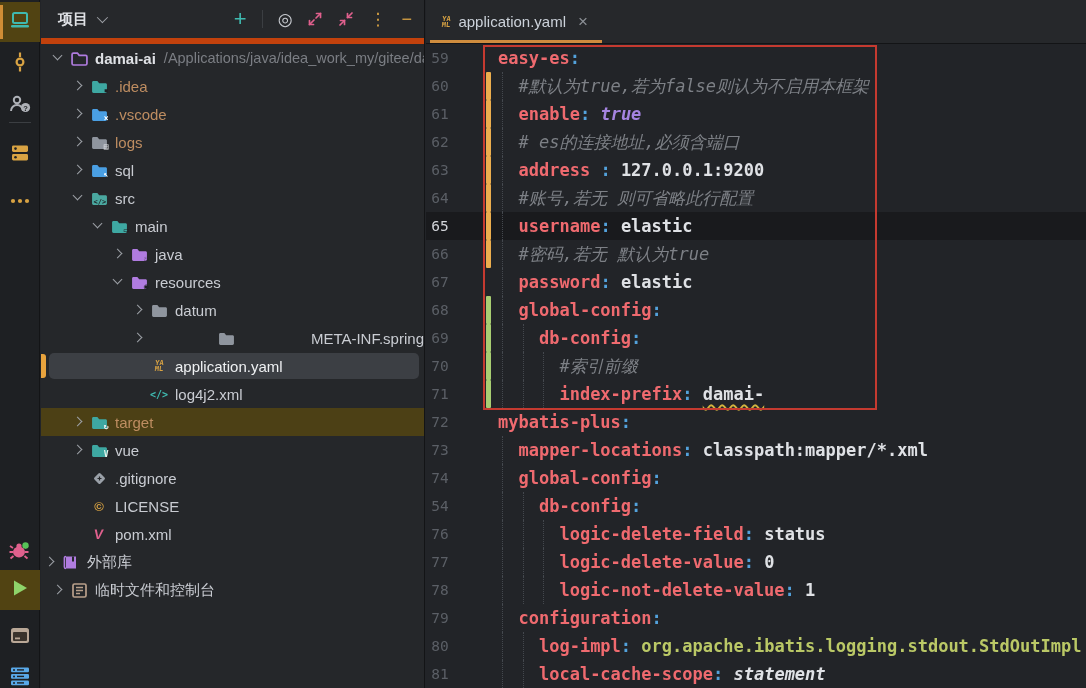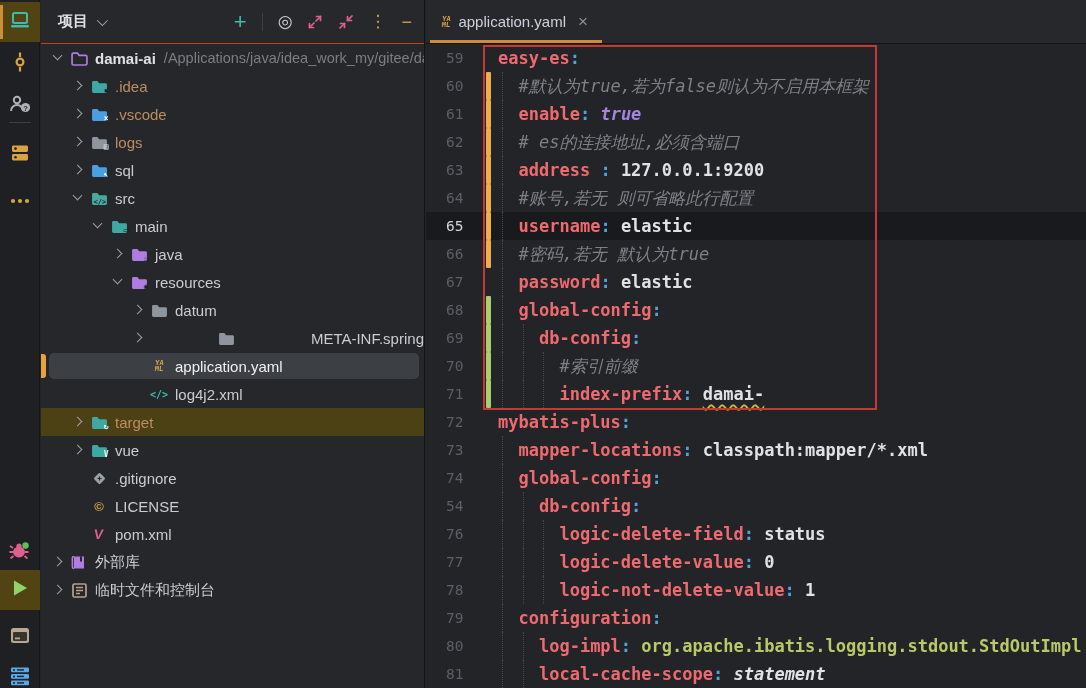--- a/index.html
+++ b/index.html
@@ -21,21 +21,21 @@
     content:""; position:absolute; left:0; top:3px; bottom:3px; width:3px; background:#cf8d35;
   }
   .rail-sep { position:absolute; left:9px; width:22px; height:1px; background:#3b3e42; }
   
   #project {
     position:absolute; left:41px; top:0; width:384px; height:688px;
     background:#25272a; border-right:1px solid #131416;
   }
   #project-header {
     position:absolute; left:0; top:0; right:0; height:44px;
-    background:#26282b; border-bottom:1px solid #c2410c;
+    background:#26282b; border-bottom:6px solid #c2410c;
     display:flex; align-items:center; padding:0 12px 0 17px;
   }
   .pp-title { display:flex; align-items:center; gap:7px; color:#dfe1e5;
     font-size:15px; font-weight:700; cursor:pointer; }
   .chev-down { width:8px; height:8px; border-right:1.8px solid #9da0a6; border-bottom:1.8px solid #9da0a6;
     transform:rotate(45deg) translateY(-2px); margin-left:2px; }
   .pp-tools { margin-left:auto; display:flex; align-items:center; gap:15px; }
   .pp-tool { font-size:18px; line-height:1; cursor:pointer; display:flex; align-items:center; }
   .pp-tool-sep { width:1px; height:18px; background:#3b3e42; }
   #tree { position:absolute; left:0; top:44px; right:0; bottom:0; overflow:hidden; }
@@ -67,21 +67,21 @@
   .tab.active::after { content:""; position:absolute; left:0; right:0; bottom:0; height:3px; background:#cf8c3e; }
   .tab-close { color:#8c9096; font-size:17px; margin-left:4px; cursor:pointer; }
   .yaml-badge { display:inline-flex; flex-direction:column; line-height:6px;
     font-family:"DejaVu Sans Mono", monospace; font-size:7px; font-weight:700; color:#d9a343;
     transform:skewX(-6deg); }
   #code { position:absolute; left:0; top:44px; right:0; bottom:0; background:#222428;
     font-family:"DejaVu Sans Mono", monospace; font-size:17px; }
   .code-line { position:relative; height:28px; }
   .code-line.caret { background:#191a1d; }
   .ln { position:absolute; left:0; top:0; width:28px; height:28px; line-height:28px;
-    text-align:left; color:#5b5f66; font-size:14.5px;margin-left:20px; }
+    text-align:center; color:#5b5f66; font-size:14.5px; }
   .code-line.caret .ln { color:#d3d5da; }
   .chg { position:absolute; left:60px; top:0; bottom:0; width:5px; border-radius:1px; }
   .chg.orange { background:#ecae4e; }
   .chg.green  { background:#a8ce72; }
   .iguide { position:absolute; top:0; bottom:0; width:0; border-left:1px dotted #44484e; }
   .code-text { position:absolute; left:72px; top:0; height:28px; line-height:28px; white-space:pre; }
   .seg-k  { color:#ef6a6f; font-weight:600; }
   .seg-p  { color:#53a2dc; font-weight:600; }
   .seg-pl { color:#bcbec4; }
   .seg-cm { color:#7d8086; font-style:italic; }
@@ -395,21 +395,21 @@
           </span>
           <span class="tree-label c-normal">LICENSE</span>
         </div>
         <div class="tree-row" style="padding-left: 28px;">
           <span class="tw-chev none"></span>
           <span class="tw-icon">
             <span style="font-size:14px;font-weight:800;color:#e0608d;transform:skewX(-8deg);display:inline-block">V</span>
           </span>
           <span class="tree-label c-normal">pom.xml</span>
         </div>
-        <div class="tree-row" style="padding-left: 8px;">
+        <div class="tree-row" style="">
           <span class="tw-chev closed"></span>
           <span class="tw-icon">
             <svg width="16" height="15" viewBox="0 0 16 15">
               <path d="M3 1.5h10v12H3z" fill="#b07ce0"></path>
               <path d="M3 1.5c-1 0-1.6.6-1.6 1.4v9.2c0 .8.6 1.4 1.6 1.4" fill="none" stroke="#b07ce0" stroke-width="1.6"></path>
               <rect x="9" y="1.5" width="2" height="5" fill="#25272a"></rect>
             </svg>
           </span>
           <span class="tree-label c-normal">外部库</span>
         </div>

